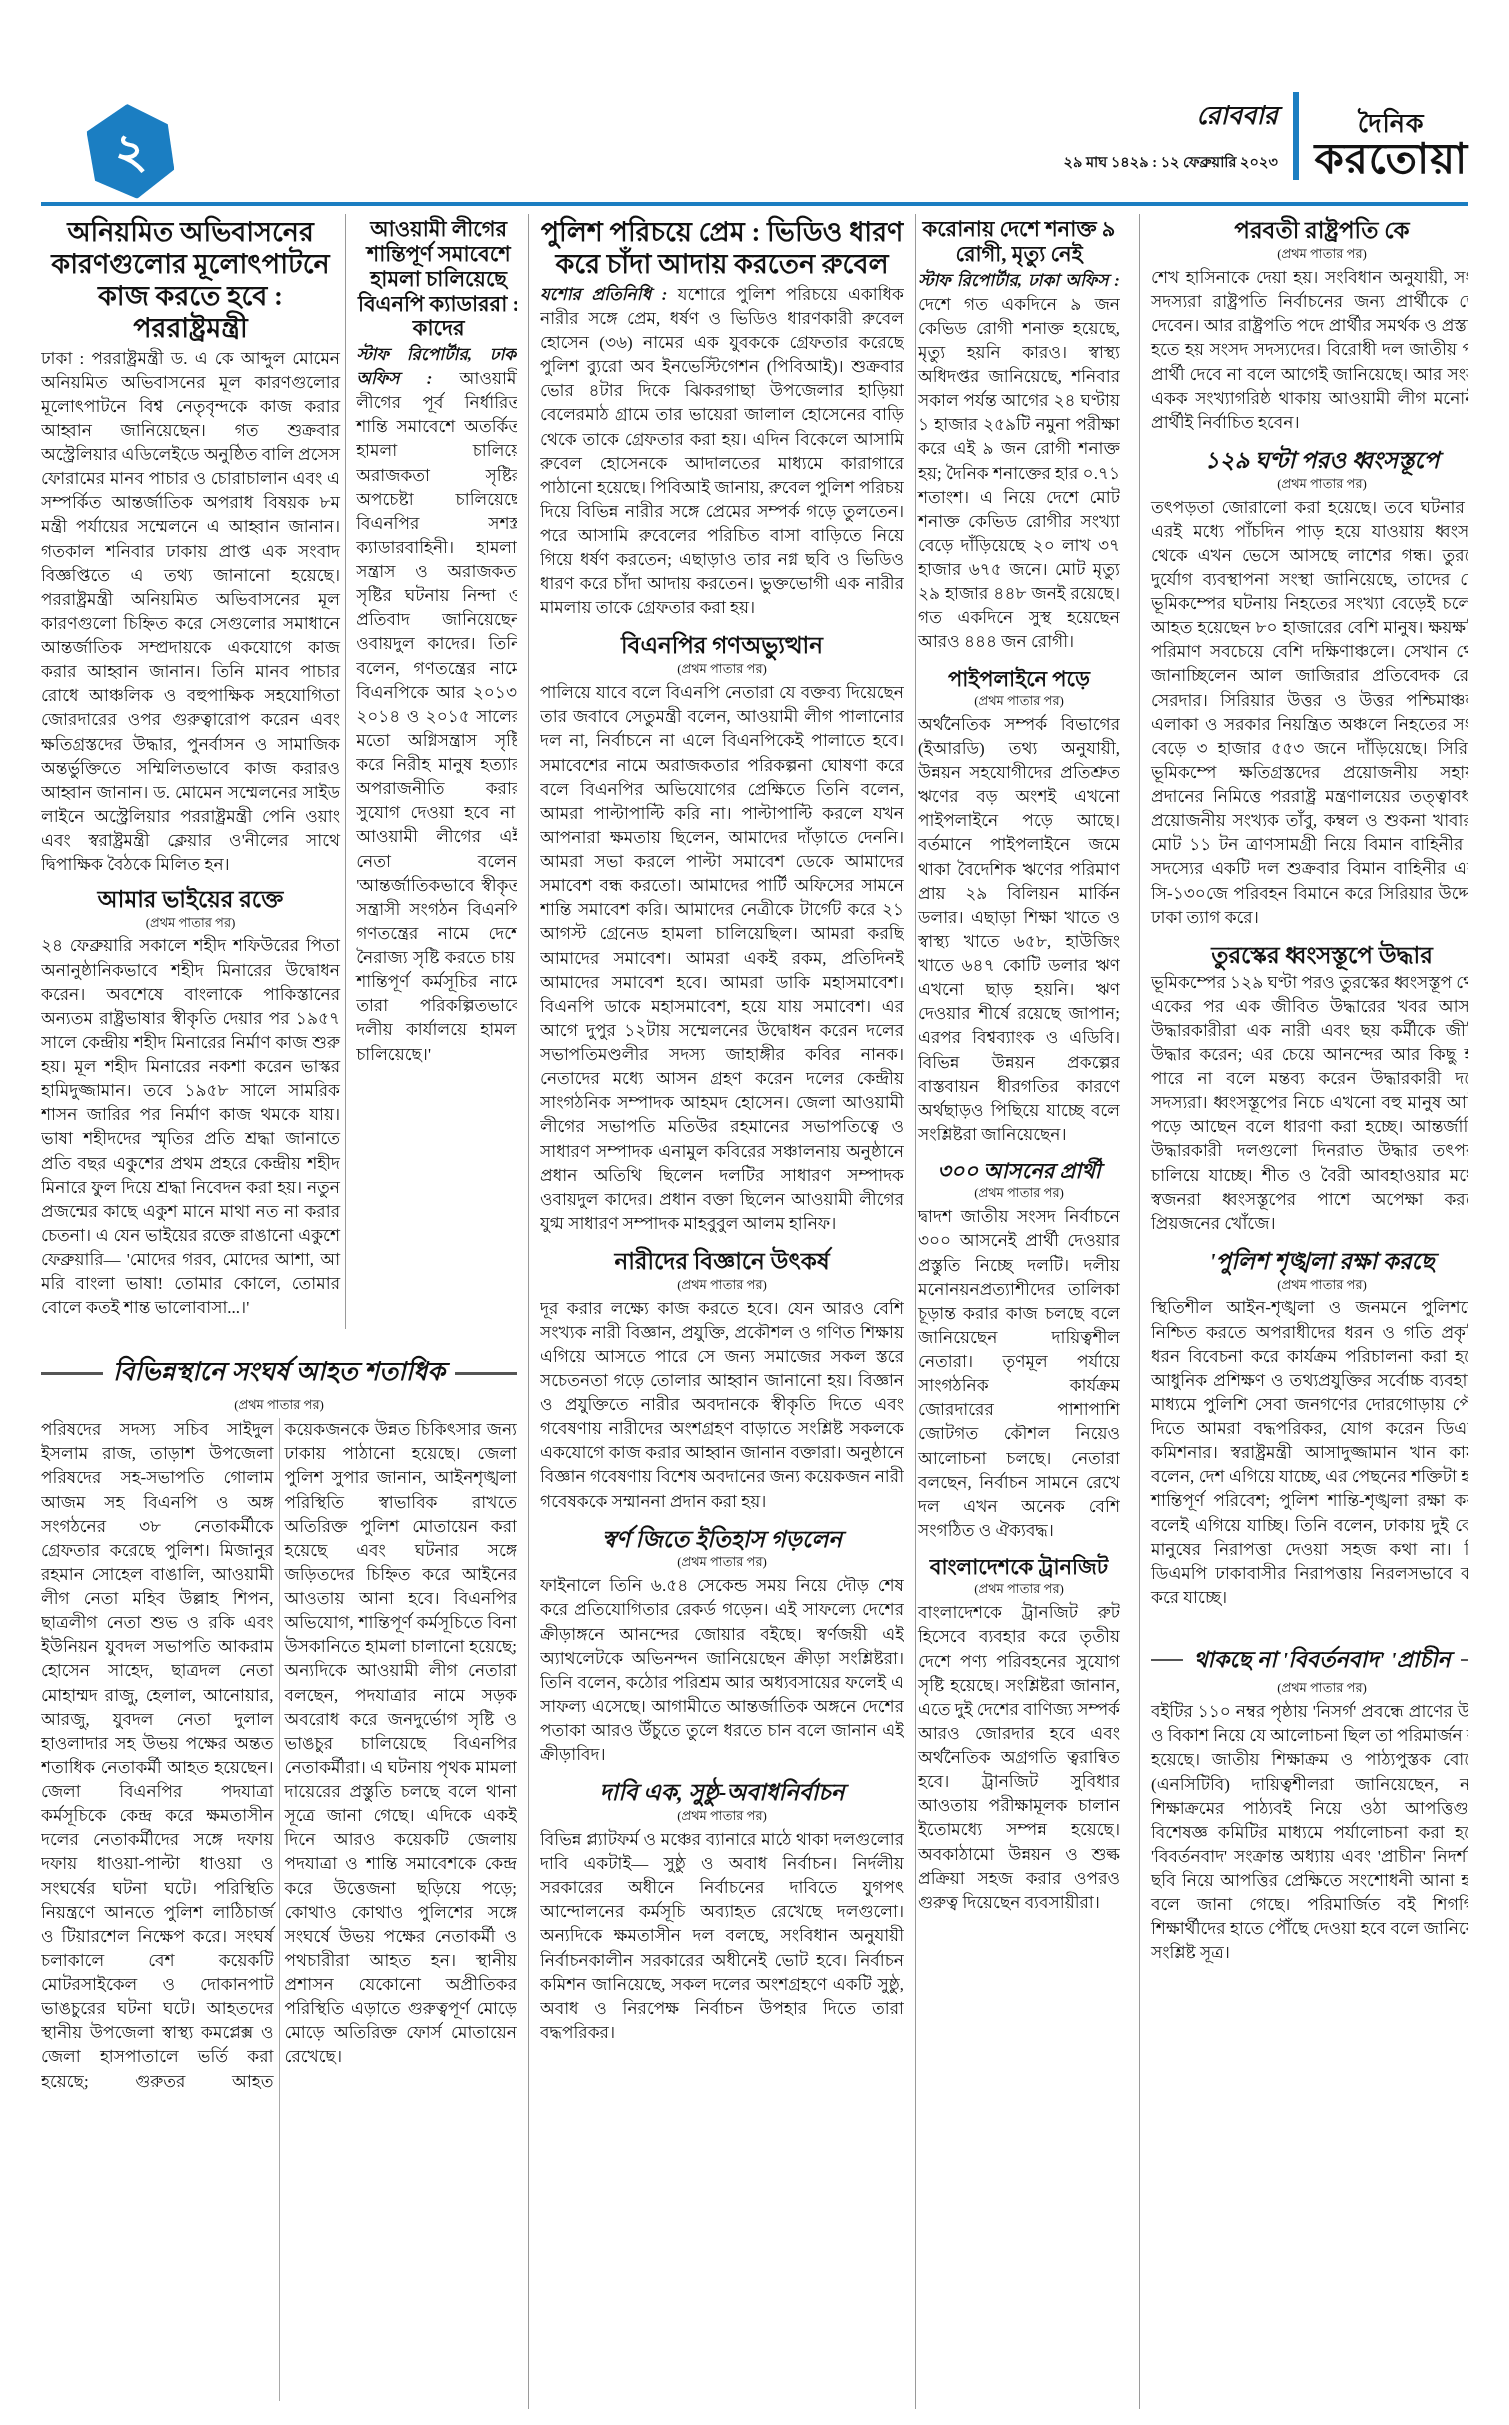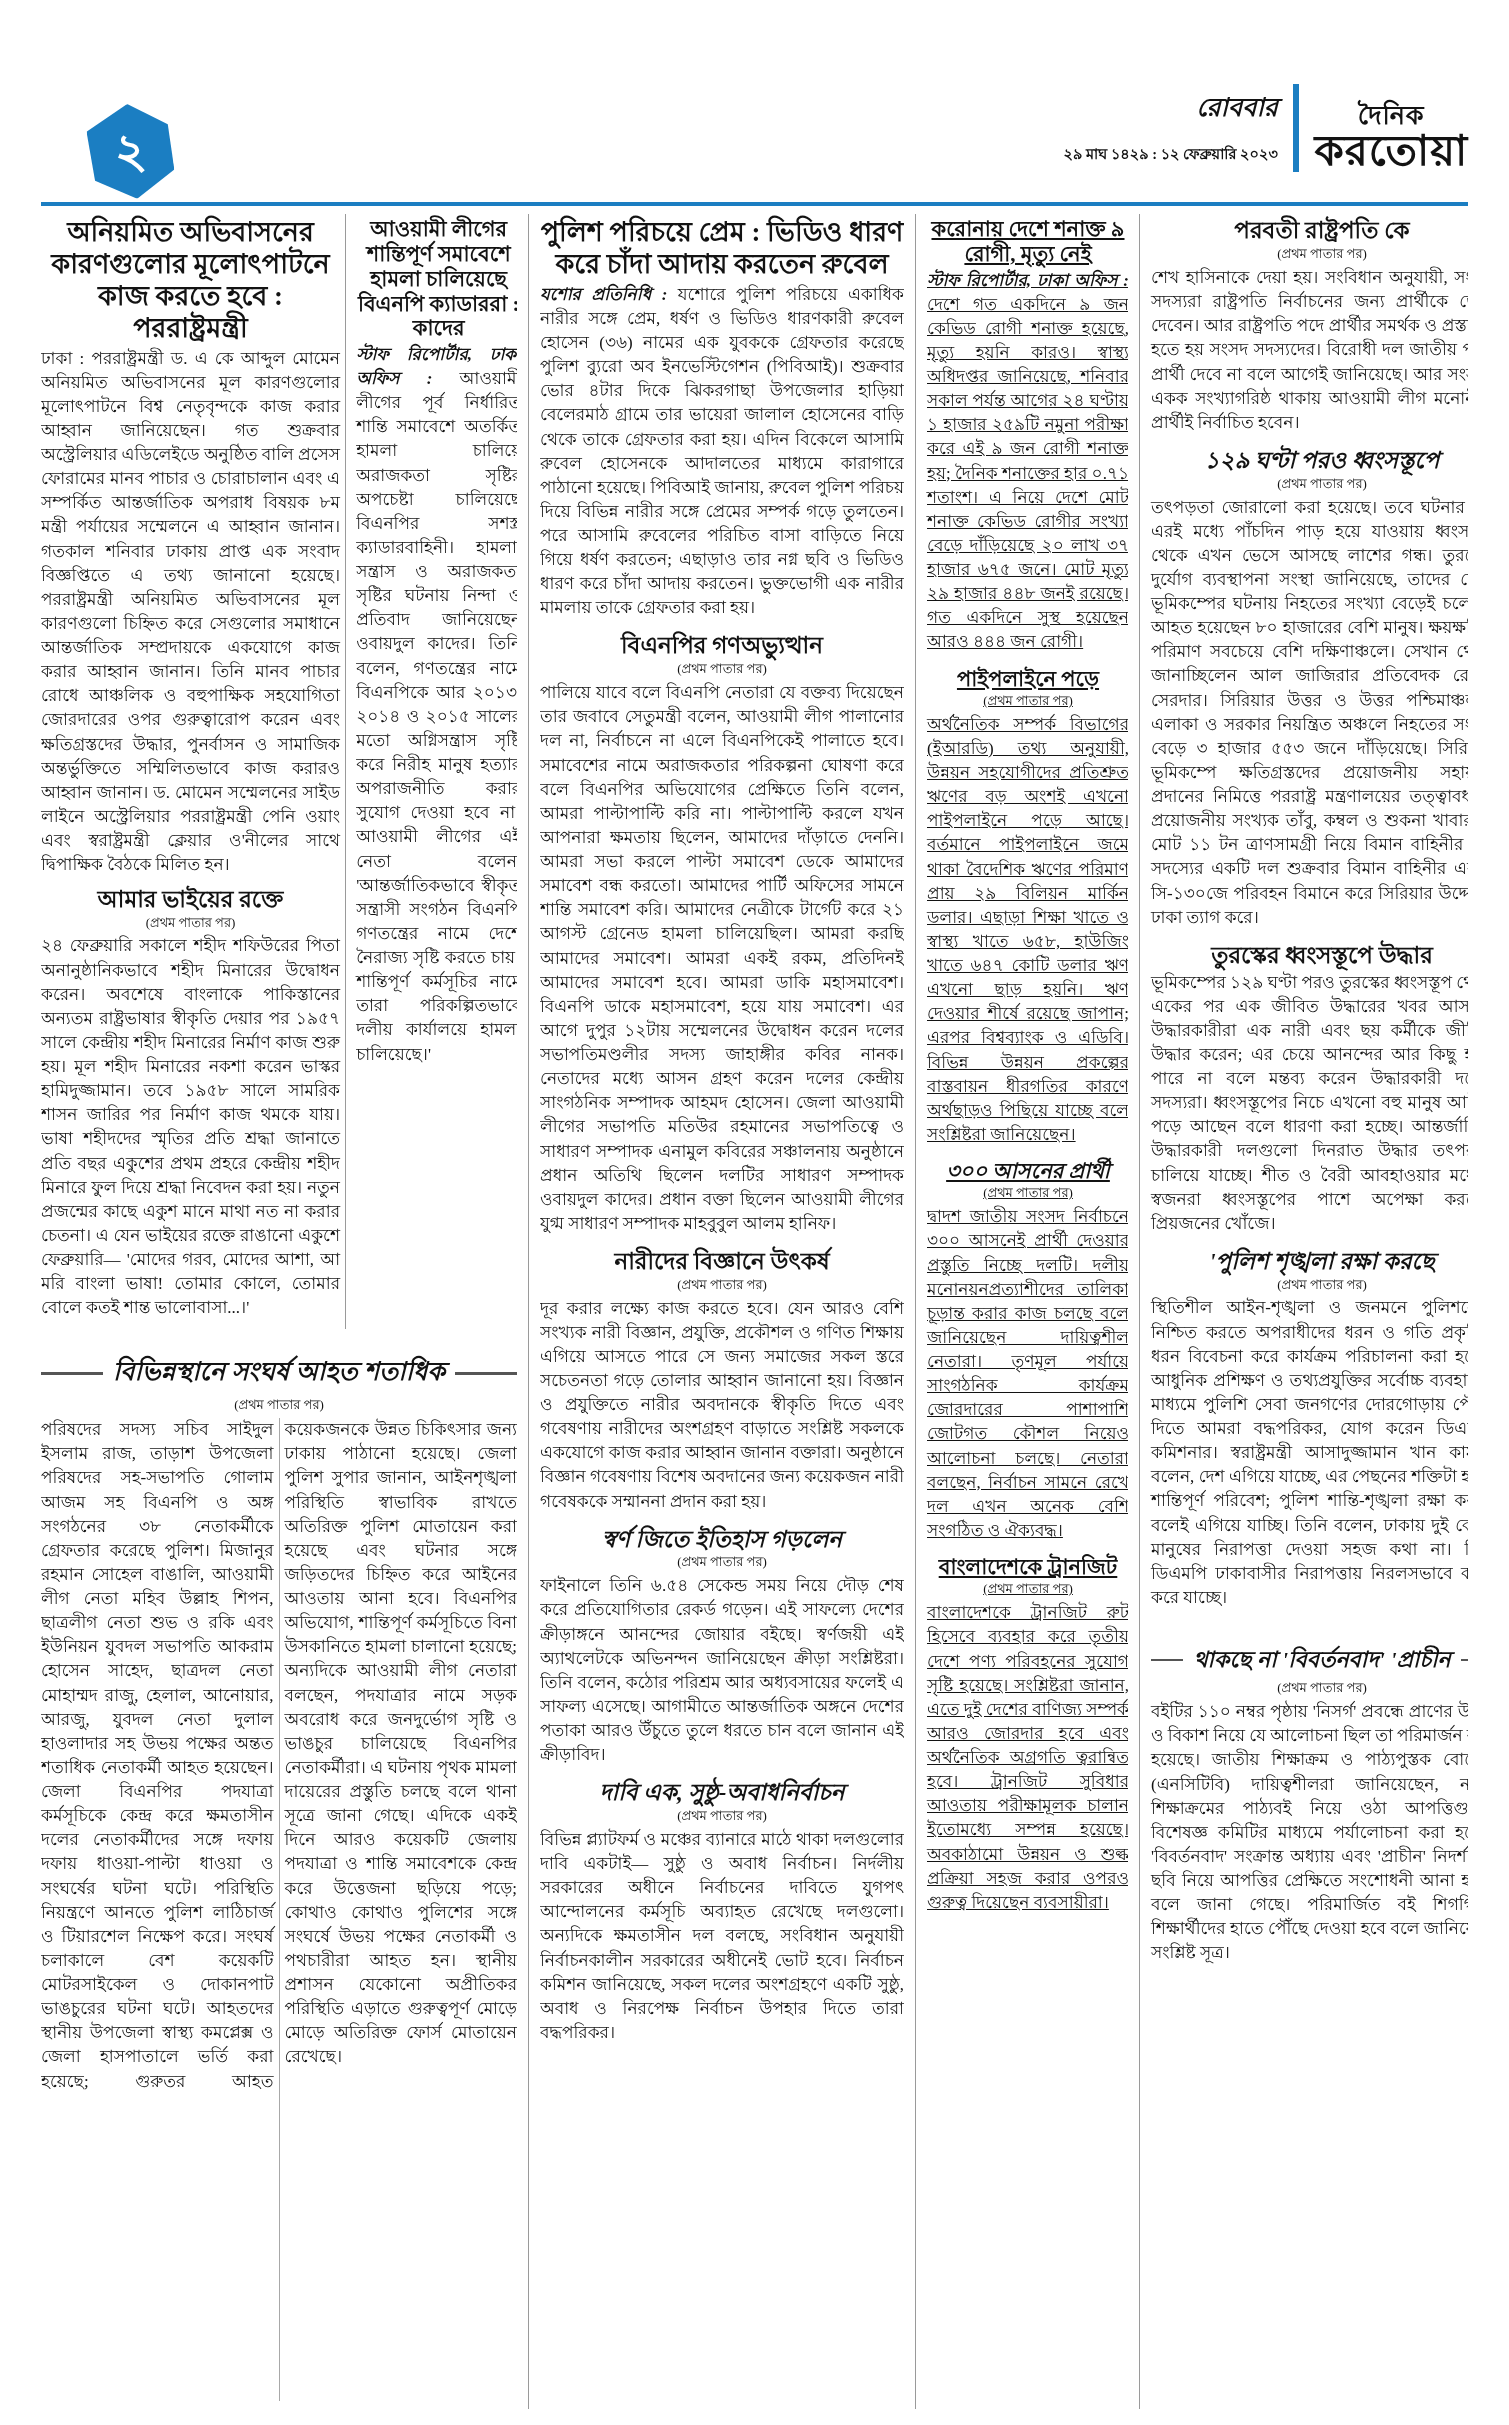--- a/index.html
+++ b/index.html
@@ -9,42 +9,42 @@
   }
   
   .header{position:absolute;top:0;left:0;right:0;height:204px;}
   .pagenum-badge{
     position:absolute;left:88px;top:104px;width:85px;height:95px;
     background:#1b7ec2;display:flex;align-items:center;justify-content:center;
     clip-path:polygon(50% 0,96% 24%,100% 72%,54% 100%,6% 78%,0 26%);
     transform:rotate(-4deg);
   }
   .pagenum{color:#fff;font-size:49px;font-weight:bold;line-height:1;}
-  .mast-wrap{position:absolute;right:41px;top:84px;display:flex;align-items:flex-end;gap:15.3px;}
+  .mast-wrap{position:absolute;right:41px;top:92px;display:flex;align-items:flex-end;gap:15.3px;}
   .daydate{text-align:right;padding-bottom:5.1px;}
   .day{font-size:25.5px;font-weight:bold;font-style:italic;line-height:1.1;}
   .date{font-size:14.5px;font-weight:bold;margin-top:21px;white-space:nowrap;}
   .mast-bar{width:6px;height:88px;background:#1b7ec2;}
   .mast-title{text-align:center;line-height:1;}
   .mast-top{font-size:25.5px;font-weight:bold;letter-spacing:0.9px;}
   .mast-main{font-size:42px;font-weight:bold;letter-spacing:0.9px;margin-top:1.7px;}
   .blue-rule{position:absolute;left:41px;right:41px;top:202px;height:4.3px;background:#1b7ec2;}
   
   .main{
     position:absolute;top:214px;left:41px;right:41px;bottom:17px;
     display:flex;gap:11px;overflow:hidden;
   }
   .laneL{width:476px;flex:none;display:flex;flex-direction:column;overflow:hidden;}
   .laneM{width:588px;flex:none;border-left:0.9px solid #9a9a9a;padding-left:11px;display:flex;overflow:hidden;gap:11px;}
   .laneR{width:342px;flex:none;border-left:0.9px solid #9a9a9a;padding-left:11px;overflow:hidden;}
   .toprow{display:flex;gap:5px;}
   .subA{width:299px;flex:none;}
   .subB{width:165px;flex:none;border-left:0.9px solid #9a9a9a;padding-left:10.2px;}
   .subC{width:364px;flex:none;}
-  .subD{width:202px;flex:none;border-left:0.9px solid #9a9a9a;padding-left:11px;text-decoration:underline;}
+  .subD{width:202px;flex:none;border-left:0.9px solid #9a9a9a;padding-left:2px;}
   
   .hl{font-weight:bold;text-align:center;line-height:1.18;margin:3.4px 0 1.7px 0;}
   .hl-xl{font-size:27px;}
   .hl-lg{font-size:23px;}
   .hl-md{font-size:21px;}
   .hl-it{font-style:italic;}
   .cont{text-align:center;font-size:13px;line-height:1.2;margin:1.7px 0 4.3px 0;}
   .byline{font-weight:bold;font-style:italic;}
   .body-txt{font-size:17px;line-height:1.42;text-align:justify;margin:1.7px 0 8.5px 0;}
   .cols2{column-count:2;column-gap:11px;column-rule:0.9px solid #a8a8a8;}

